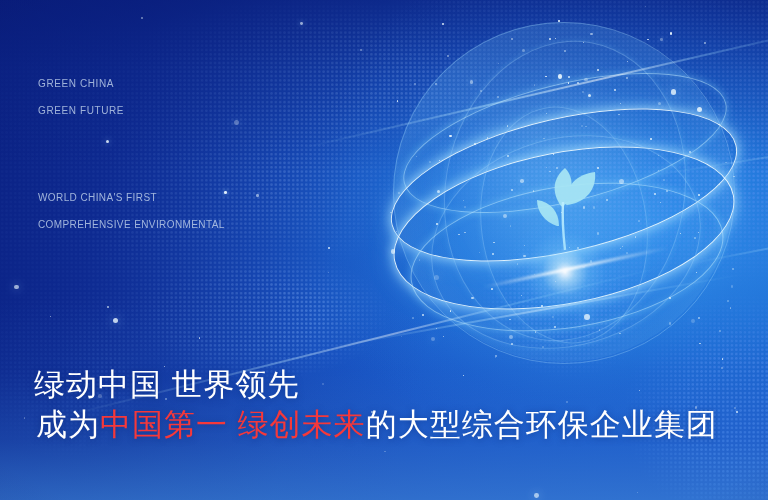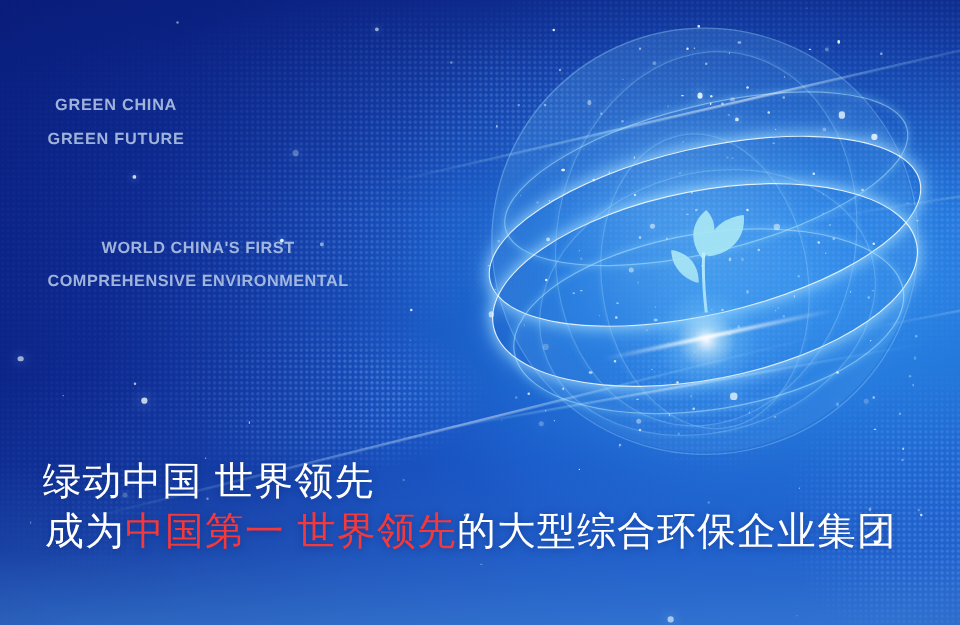--- a/index.html
+++ b/index.html
@@ -148,26 +148,25 @@
   
   .pt { position: absolute; border-radius: 50%; background: #eaf8ff; }
 
   
   #tagline {
     position: absolute;
     left: 38px; top: 70px;
     letter-spacing: .6px;
   }
   #tagline div, #vision div {
-    font-size: 13px;
-    font-weight: bold;
+    font-size: 10px;
+    font-weight: normal;
     color: rgba(186,203,232,0.85);
     line-height: 27px;
     white-space: nowrap;
-    text-align: center;
   }
   #vision { position: absolute; left: 38px; top: 184px; letter-spacing: .4px; }
 
   #headline { position: absolute; left: 34px; top: 365px; }
   #headline-line1 {
     font-size: 31px;
     color: #ffffff;
     line-height: 40px;
     white-space: nowrap;
     letter-spacing: 1px;
@@ -418,16 +417,16 @@
     <div>GREEN FUTURE</div>
   </div>
 
   <div id="vision">
     <div>WORLD CHINA'S FIRST</div>
     <div>COMPREHENSIVE ENVIRONMENTAL</div>
   </div>
 
   <div id="headline">
     <div id="headline-line1">绿动中国 世界领先</div>
-    <div id="headline-line2"><span>成为</span><span class="hl-red">中国第一 世界领先</span><span>的大型综合环保企业集团</span></div>
+    <div id="headline-line2"><span>成为</span><span class="hl-red">中国第一 绿创未来</span><span>的大型综合环保企业集团</span></div>
   </div>
 
 </div>
 
 </body></html>

